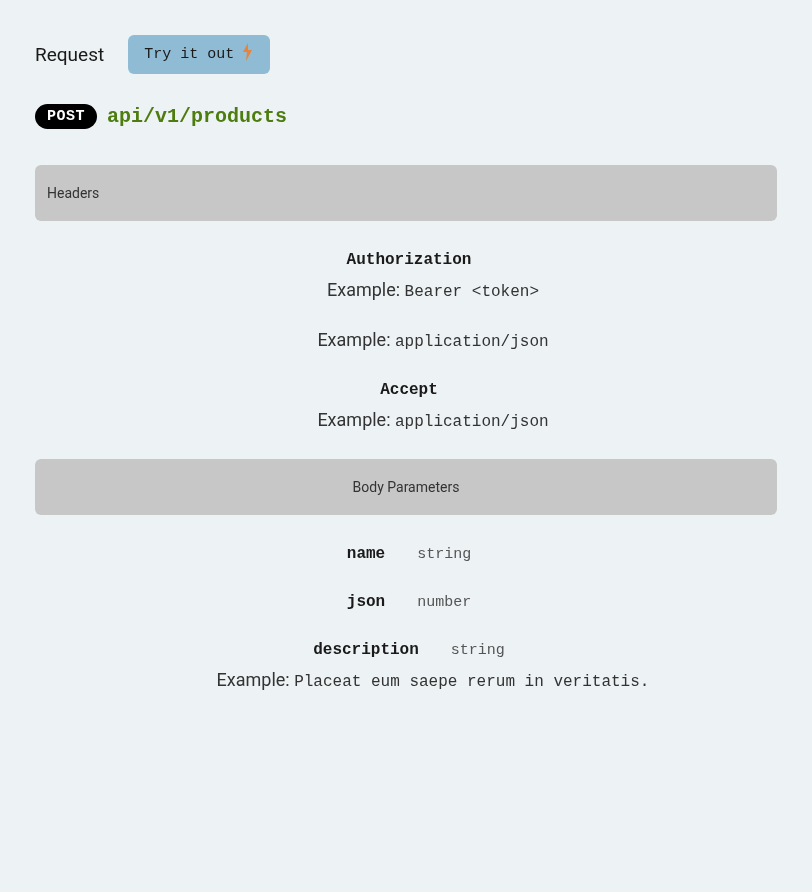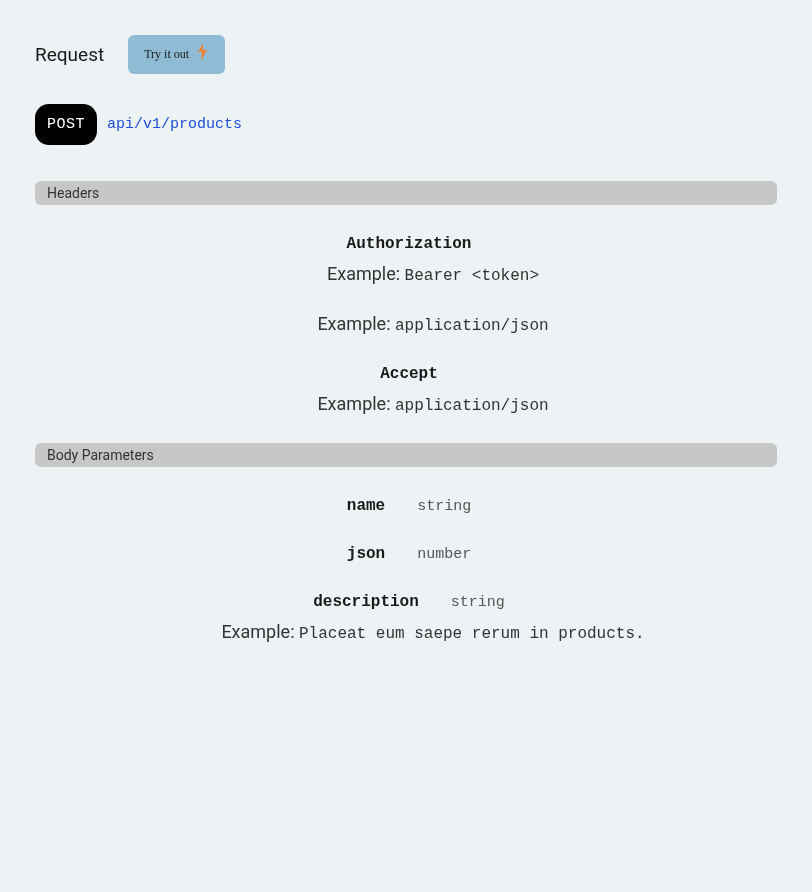--- a/index.html
+++ b/index.html
@@ -31,58 +31,58 @@
     }
     .tab-item {
       font-size: 19px;
       color: #1a1a1a;
     }
     .try-button {
       background: #8fbcd4;
       border: none;
       border-radius: 6px;
       padding: 8px 16px 8px 16px;
-      font-size: 12px;
+      font-size: 15px;
       color: #1a1a1a;
       cursor: pointer;
       display: inline-flex;
       align-items: center;
       gap: 8px;
-      font-family: Liberation Serif, serif;
+      font-family: Liberation Mono, monospace;
     }
     .bolt-icon {
       color: #e8833a;
       font-size: 18px;
     }
     .method-row {
       display: flex;
       align-items: center;
       gap: 10px;
       margin-bottom: 36px;
     }
     .method-badge {
       background: #000;
       color: #fff;
-      font-weight: normal;
-      font-family: "Consolas", "Courier New", monospace;
-      padding: 12px 12px;
+      font-weight: bold;
+      font-family: "Consolas", "Courier New", monospace;
+      padding: 4px 12px;
       border-radius: 14px;
       font-size: 15px;
       letter-spacing: 0.5px;
     }
     .path {
       font-family: "Consolas", "Courier New", monospace;
-      font-weight: normal;
-      color: #1d4ed8;
-      font-size: 15px;
+      font-weight: bold;
+      color: #4d7c0f;
+      font-size: 20px;
     }
     .section-header {
       background: #c7c7c7;
       border-radius: 6px;
-      padding: 4px 12px;
+      padding: 20px 12px;
       font-size: 14px;
       color: #333;
       margin-bottom: 28px;
     }
     .param {
       margin-bottom: 28px;
       padding-left: 6px;
       text-align: center;
     }
     .param-name {
@@ -106,20 +106,21 @@
     .example-label {
       color: #333;
     }
     .example-value {
       font-family: "Consolas", "Courier New", monospace;
       font-size: 16px;
       color: #333;
     }
     .section-spacing {
       margin-top: 12px;
+      text-align: center;
     }
   </style>
 </head>
 <body>
 
 <div class="container">
 
 
   <div class="tabs-row">
     <span class="tab-item">Request</span>
@@ -183,17 +184,17 @@
     </div>
   </div>
 
   <div class="param">
     <div>
       <span class="param-name">description</span>
       <span class="param-type">string</span>
     </div>
     <div class="example-line">
       <span class="example-label">Example:</span>
-      <span class="example-value">Placeat eum saepe rerum in products.</span>
+      <span class="example-value">Placeat eum saepe rerum in veritatis.</span>
     </div>
   </div>
 
 </div>
 
 </body></html>

